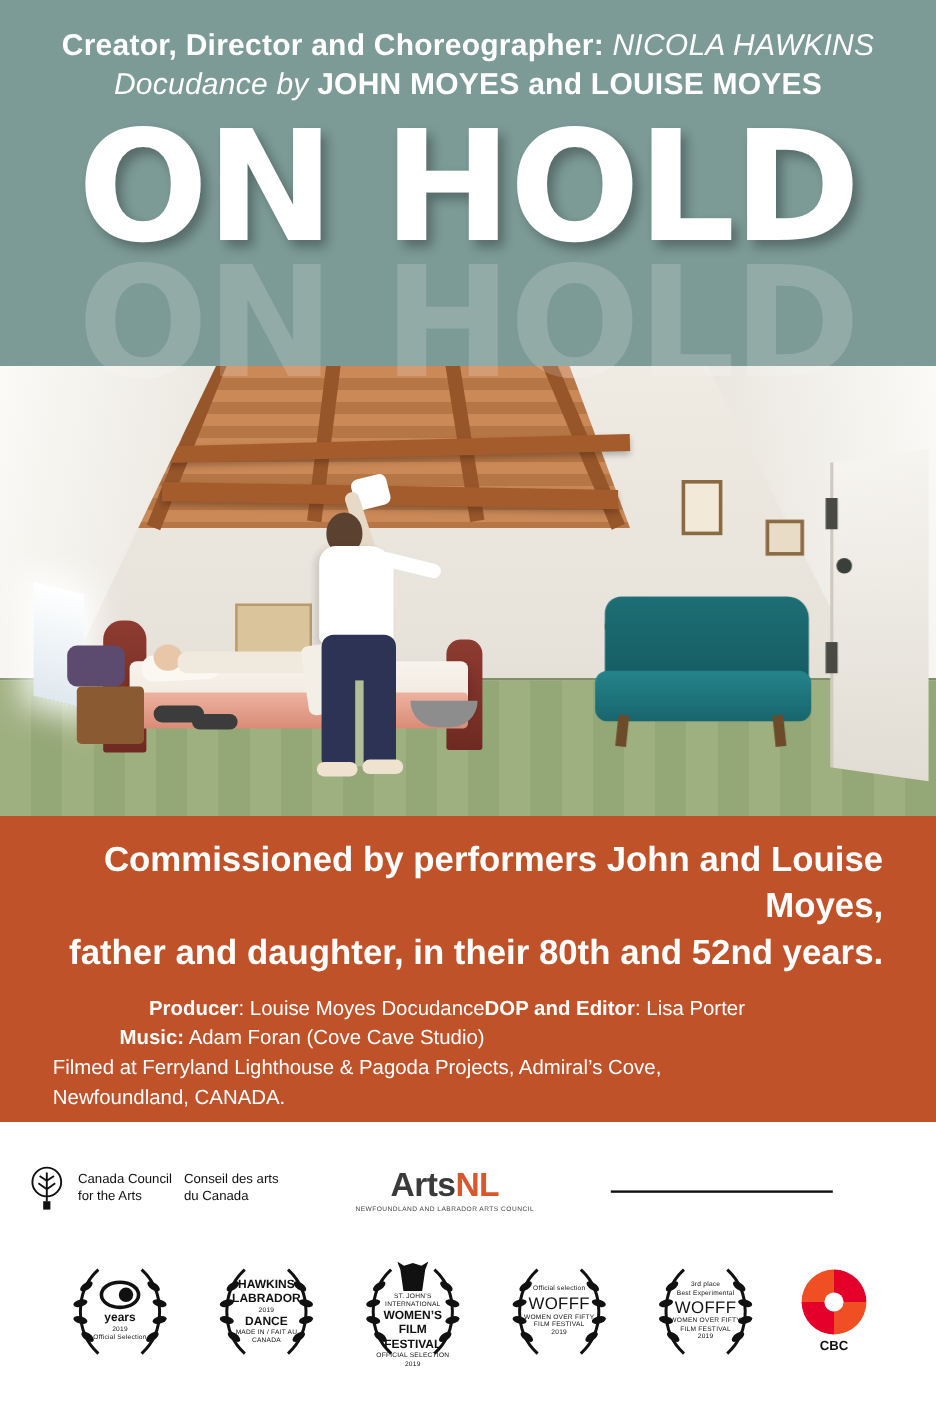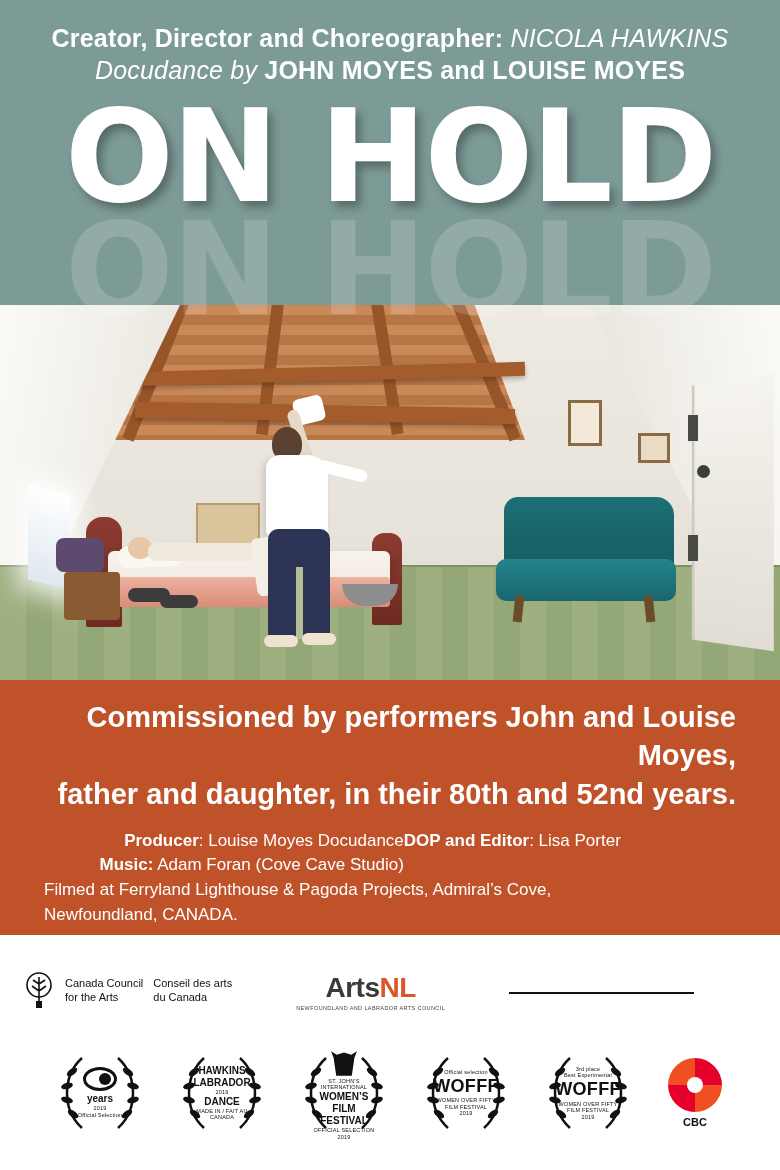--- a/index.html
+++ b/index.html
@@ -310,21 +310,21 @@
   }
   .laurel .lwrap { position: absolute; inset: 0; }
   .laurel .ltext {
     position: relative;
     z-index: 2;
     font-size: 8px;
     line-height: 1.2;
     color: #111;
     width: 66px;
   }
-  .laurel .big { font-size: 18px; font-weight: bold; letter-spacing: 0.3px; }
+  .laurel .big { font-size: 14px; font-weight: normal; letter-spacing: 0.3px; }
   .laurel .mid { font-size: 10px; font-weight: bold; }
   .laurel .tiny { font-size: 5.5px; letter-spacing: 0.2px; }
   .nickel-circle {
     width: 34px; height: 24px; margin: 0 auto 2px;
     border: 3px solid #111; border-radius: 50%;
     position: relative;
   }
   .nickel-circle:after {
     content: ""; position: absolute; right: 3px; top: 3px;
     width: 12px; height: 12px; background: #111; border-radius: 50%;

